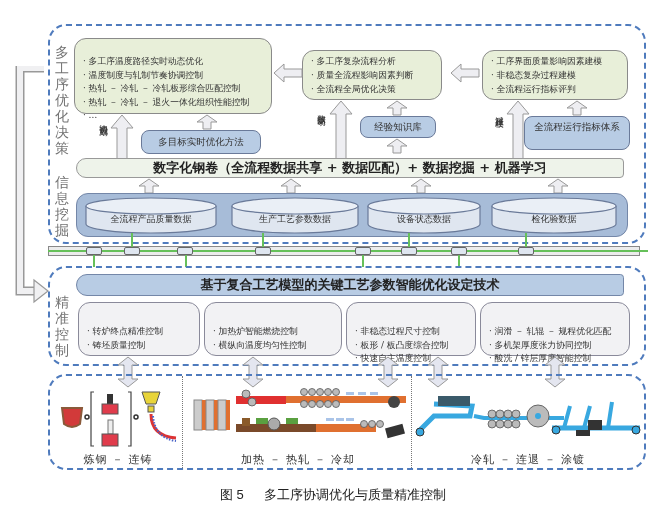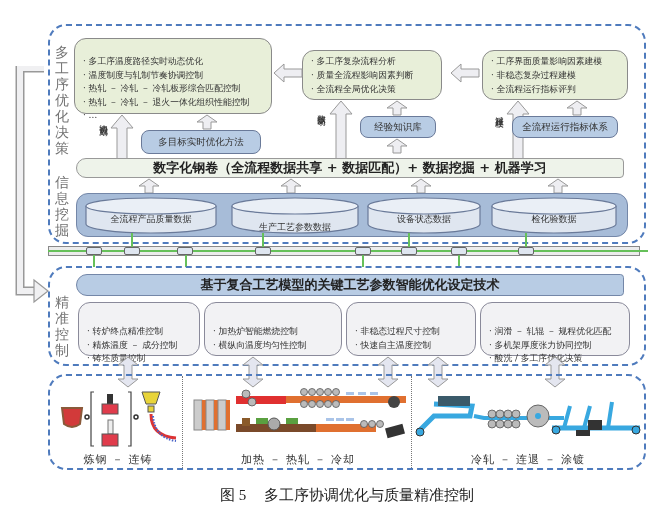--- a/index.html
+++ b/index.html
@@ -8,21 +8,21 @@
   .dash{border:2.5px dashed #4f7bbd;border-radius:18px;box-sizing:border-box;}
   .section-label{color:#737373;font-family:"DejaVu Sans",sans-serif;font-size:14px;line-height:16px;width:16px;text-align:center;word-break:break-all;}
   .green-box{background:#e8efd9;border:1.5px solid #8a8a8a;border-radius:12px;box-sizing:border-box;font-size:9.5px;color:#333;padding:4px 8px;line-height:15px;}
   .blue-box{background:#b8cce4;border:1.5px solid #6a7a99;border-radius:8px;box-sizing:border-box;font-size:9.5px;color:#333;text-align:center;}
   .gray-box{background:#f2f2f4;border:1.5px solid #8a8a9a;border-radius:12px;box-sizing:border-box;font-size:9.5px;color:#333;padding:22px 8px;line-height:15px;}
   .vlabel{writing-mode:vertical-rl;font-size:8.5px;color:#333;letter-spacing:1px;}
   .band{background:#eef3ea;border:1.5px solid #999;border-radius:6px;box-sizing:border-box;font-family:"DejaVu Sans",sans-serif;font-weight:bold;font-size:13px;color:#222;text-align:center;}
   .bus{background:#ececec;border:1.5px solid #888;box-sizing:border-box;}
   .node{background:#dfe6f0;border:1.5px solid #666;border-radius:2px;box-sizing:border-box;width:16px;height:8px;}
   .gline{background:#66c05a;}
-  .caption{font-family:Liberation Serif, serif;font-size:15px;color:#222;}
+  .caption{font-family:Liberation Sans, sans-serif;font-size:13px;color:#222;}
   .proc-label{font-size:11px;color:#333;letter-spacing:1px;}
 </style>
 </head>
 <body>
 
 <svg class="abs" style="left:14px;top:66px;" width="40" height="250">
   <path d="M30 2 L6 2 L6 225 L22 225" fill="none" stroke="#999" stroke-width="9"></path>
   <path d="M30 2 L6 2 L6 225 L22 225" fill="none" stroke="#f0f0f2" stroke-width="6"></path>
   <polygon points="20,214 34,225 20,236" fill="#f0f0f2" stroke="#999" stroke-width="1.2"></polygon>
 </svg>
@@ -82,21 +82,21 @@
 </svg>
 <svg class="abs" style="left:566px;top:100px;" width="22" height="16">
   <polygon points="11,1 21,8 15,8 15,15 7,15 7,8 1,8" fill="#eeeef2" stroke="#999" stroke-width="1"></polygon>
 </svg>
 <svg class="abs" style="left:386px;top:138px;" width="22" height="16">
   <polygon points="11,1 21,8 15,8 15,15 7,15 7,8 1,8" fill="#eeeef2" stroke="#999" stroke-width="1"></polygon>
 </svg>
 
 <div class="abs blue-box" style="left:141px;top:130px;width:120px;height:24px;line-height:22px;">多目标实时优化方法</div>
 <div class="abs blue-box" style="left:360px;top:116px;width:76px;height:22px;line-height:20px;">经验知识库</div>
-<div class="abs blue-box" style="left:512px;top:116px;width:106px;height:22px;line-height:20px;">全流程运行指标体系</div>
+<div class="abs blue-box" style="left:524px;top:116px;width:106px;height:34px;line-height:20px;">全流程运行指标体系</div>
 
 <div class="abs band" style="left:76px;top:158px;width:548px;height:20px;line-height:18px;border-radius:10px 4px 4px 10px;">数字化钢卷（全流程数据共享 + 数据匹配）+ 数据挖掘 + 机器学习</div>
 
 <svg class="abs" style="left:138px;top:178px;" width="22" height="16">
     <polygon points="11,1 21,8 15,8 15,15 7,15 7,8 1,8" fill="#eeeef2" stroke="#999" stroke-width="1"></polygon>
   </svg>
 <svg class="abs" style="left:280px;top:178px;" width="22" height="16">
     <polygon points="11,1 21,8 15,8 15,15 7,15 7,8 1,8" fill="#eeeef2" stroke="#999" stroke-width="1"></polygon>
   </svg>
 <svg class="abs" style="left:410px;top:178px;" width="22" height="16">
@@ -111,21 +111,21 @@
 <svg class="abs" style="left:84px;top:196px;" width="134" height="38">
   <path d="M2 10 L2 28 A65 9 0 0 0 132 28 L132 10" fill="#dfe6f0" stroke="#6a7a99" stroke-width="1.2"></path>
   <ellipse cx="67" cy="10" rx="65" ry="8" fill="#eaeff6" stroke="#6a7a99" stroke-width="1.2"></ellipse>
 </svg>
 <div class="abs" style="left:84px;top:213px;width:134px;text-align:center;font-size:9px;color:#333;">全流程产品质量数据</div>
 
 <svg class="abs" style="left:230px;top:196px;" width="130" height="38">
   <path d="M2 10 L2 28 A63 9 0 0 0 128 28 L128 10" fill="#dfe6f0" stroke="#6a7a99" stroke-width="1.2"></path>
   <ellipse cx="65" cy="10" rx="63" ry="8" fill="#eaeff6" stroke="#6a7a99" stroke-width="1.2"></ellipse>
 </svg>
-<div class="abs" style="left:230px;top:213px;width:130px;text-align:center;font-size:9px;color:#333;margin-top:8px;">生产工艺参数数据</div>
+<div class="abs" style="left:230px;top:213px;width:130px;text-align:center;font-size:9px;color:#333;">生产工艺参数数据</div>
 
 <svg class="abs" style="left:366px;top:196px;" width="116" height="38">
   <path d="M2 10 L2 28 A56 9 0 0 0 114 28 L114 10" fill="#dfe6f0" stroke="#6a7a99" stroke-width="1.2"></path>
   <ellipse cx="58" cy="10" rx="56" ry="8" fill="#eaeff6" stroke="#6a7a99" stroke-width="1.2"></ellipse>
 </svg>
 <div class="abs" style="left:366px;top:213px;width:116px;text-align:center;font-size:9px;color:#333;">设备状态数据</div>
 
 <svg class="abs" style="left:490px;top:196px;" width="128" height="38">
   <path d="M2 10 L2 28 A62 9 0 0 0 126 28 L126 10" fill="#dfe6f0" stroke="#6a7a99" stroke-width="1.2"></path>
   <ellipse cx="64" cy="10" rx="62" ry="8" fill="#eaeff6" stroke="#6a7a99" stroke-width="1.2"></ellipse>
@@ -154,35 +154,35 @@
 <div class="abs node" style="left:451px;top:247px;"></div>
 <div class="abs node" style="left:518px;top:247px;"></div>
 
 <div class="abs dash" style="left:48px;top:266px;width:598px;height:100px;"></div>
 <div class="abs section-label" style="left:54px;top:294px;">精准控制</div>
 
 <div class="abs band" style="left:76px;top:274px;width:548px;height:22px;line-height:20px;background:#b8cce4;border-color:#7487a8;border-radius:12px 4px 4px 12px;">基于复合工艺模型的关键工艺参数智能优化设定技术</div>
 
 <div class="abs gray-box" style="left:78px;top:302px;width:122px;height:54px;font-size:8.8px;line-height:13.5px;">
   <div>· 转炉终点精准控制</div>
-  <div>· 精炼温度 － 成分控制</div>
   <div>· 铸坯质量控制</div>
 </div>
 <div class="abs gray-box" style="left:204px;top:302px;width:138px;height:54px;font-size:8.8px;line-height:13.5px;">
   <div>· 加热炉智能燃烧控制</div>
   <div>· 横纵向温度均匀性控制</div>
 </div>
 <div class="abs gray-box" style="left:346px;top:302px;width:130px;height:54px;font-size:8.8px;line-height:13.5px;">
   <div>· 非稳态过程尺寸控制</div>
+  <div>· 板形 / 板凸度综合控制</div>
   <div>· 快速自主温度控制</div>
 </div>
 <div class="abs gray-box" style="left:480px;top:302px;width:150px;height:54px;font-size:8.8px;line-height:13.5px;">
   <div>· 润滑 － 轧辊 － 规程优化匹配</div>
   <div>· 多机架厚度张力协同控制</div>
-  <div>· 酸洗 / 多工序优化决策</div>
+  <div>· 酸洗 / 锌层厚度智能控制</div>
 </div>
 
 <svg class="abs" style="left:116px;top:356px;" width="24" height="32">
     <polygon points="12,1 22,9 16,9 16,23 22,23 12,31 2,23 8,23 8,9 2,9" fill="#e4e6f0" stroke="#999" stroke-width="1"></polygon>
   </svg>
 <svg class="abs" style="left:241px;top:356px;" width="24" height="32">
     <polygon points="12,1 22,9 16,9 16,23 22,23 12,31 2,23 8,23 8,9 2,9" fill="#e4e6f0" stroke="#999" stroke-width="1"></polygon>
   </svg>
 <svg class="abs" style="left:376px;top:356px;" width="24" height="32">
     <polygon points="12,1 22,9 16,9 16,23 22,23 12,31 2,23 8,23 8,9 2,9" fill="#e4e6f0" stroke="#999" stroke-width="1"></polygon>

